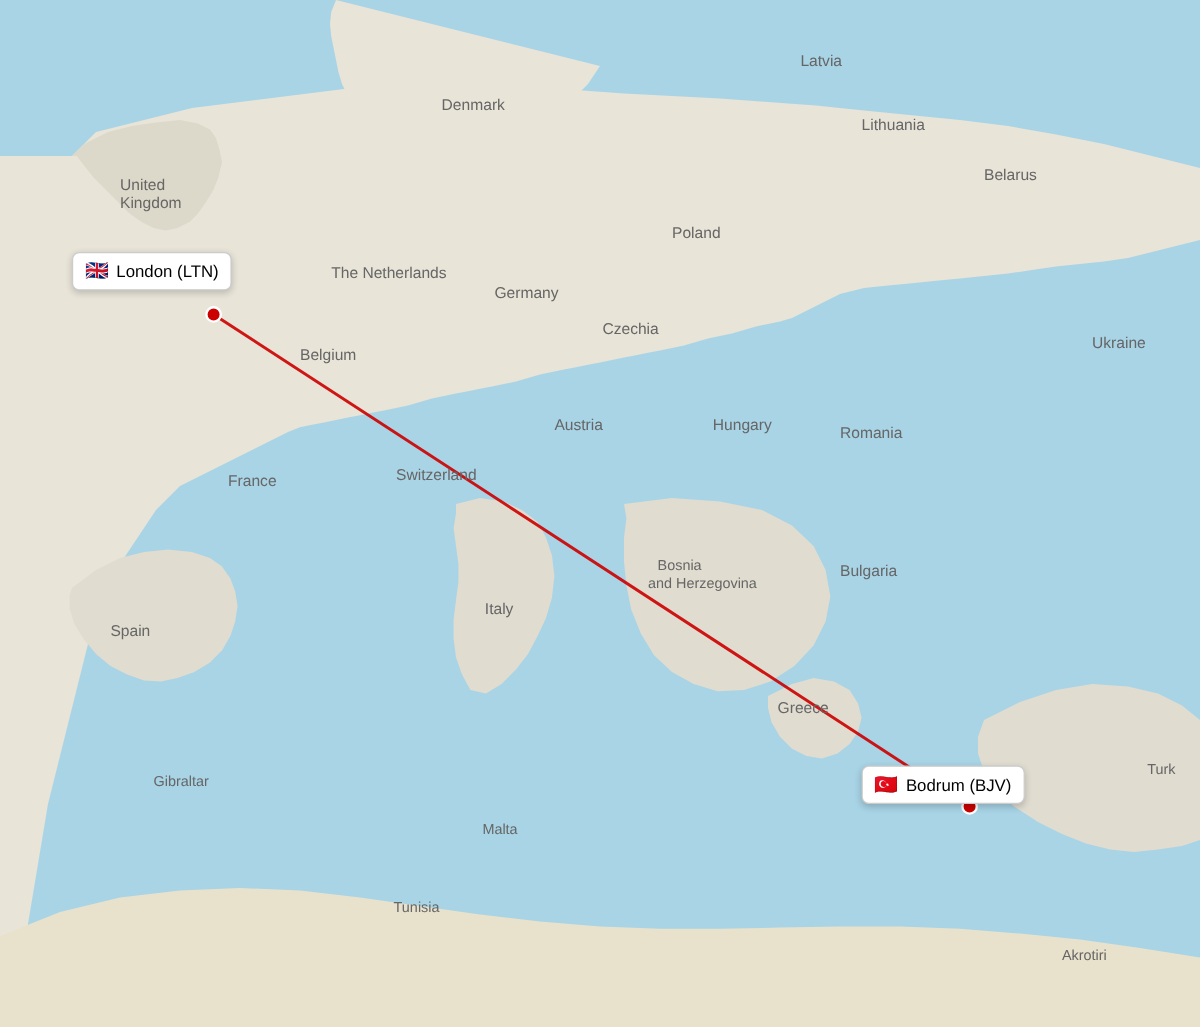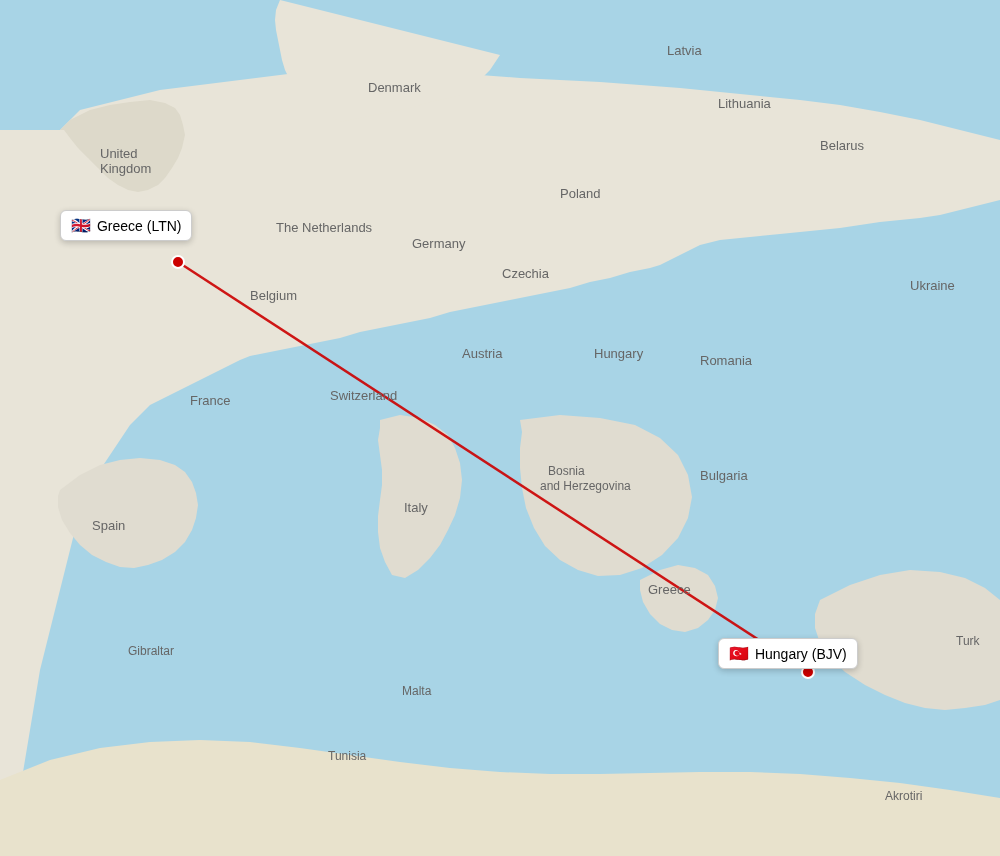--- a/index.html
+++ b/index.html
@@ -121,20 +121,20 @@
     <text x="128" y="655" font-size="12" fill="#666" font-family="Arial">Gibraltar</text>
     <text x="402" y="695" font-size="12" fill="#666" font-family="Arial">Malta</text>
     <text x="648" y="594" font-size="13" fill="#666" font-family="Arial">Greece</text>
     <text x="328" y="760" font-size="12" fill="#666" font-family="Arial">Tunisia</text>
     <text x="885" y="800" font-size="12" fill="#666" font-family="Arial">Akrotiri</text>
     <text x="956" y="645" font-size="12" fill="#666" font-family="Arial">Turk</text>
   </svg>
 
   <div class="city-label" style="left: 60px; top: 210px;">
     <span class="flag-emoji">🇬🇧</span>
-    <span>Greece (LTN)</span>
+    <span>London (LTN)</span>
   </div>
 
   <div class="city-label" style="left: 718px; top: 638px;">
     <span class="flag-emoji">🇹🇷</span>
-    <span>Hungary (BJV)</span>
+    <span>Bodrum (BJV)</span>
   </div>
 </div>
 
 </body></html>

